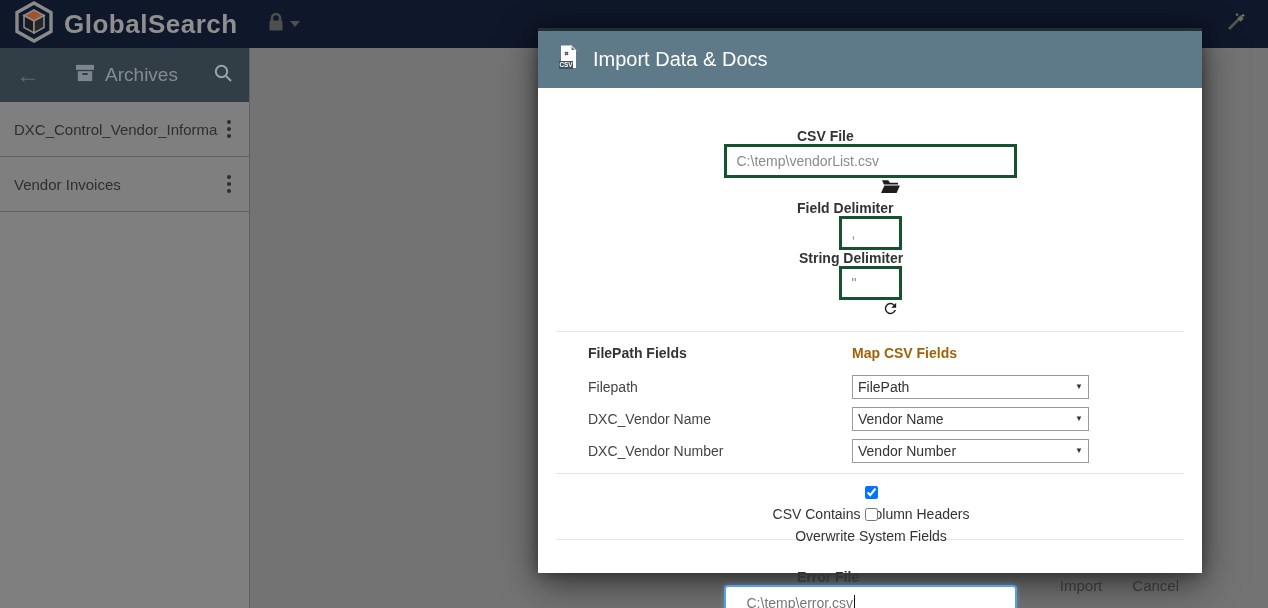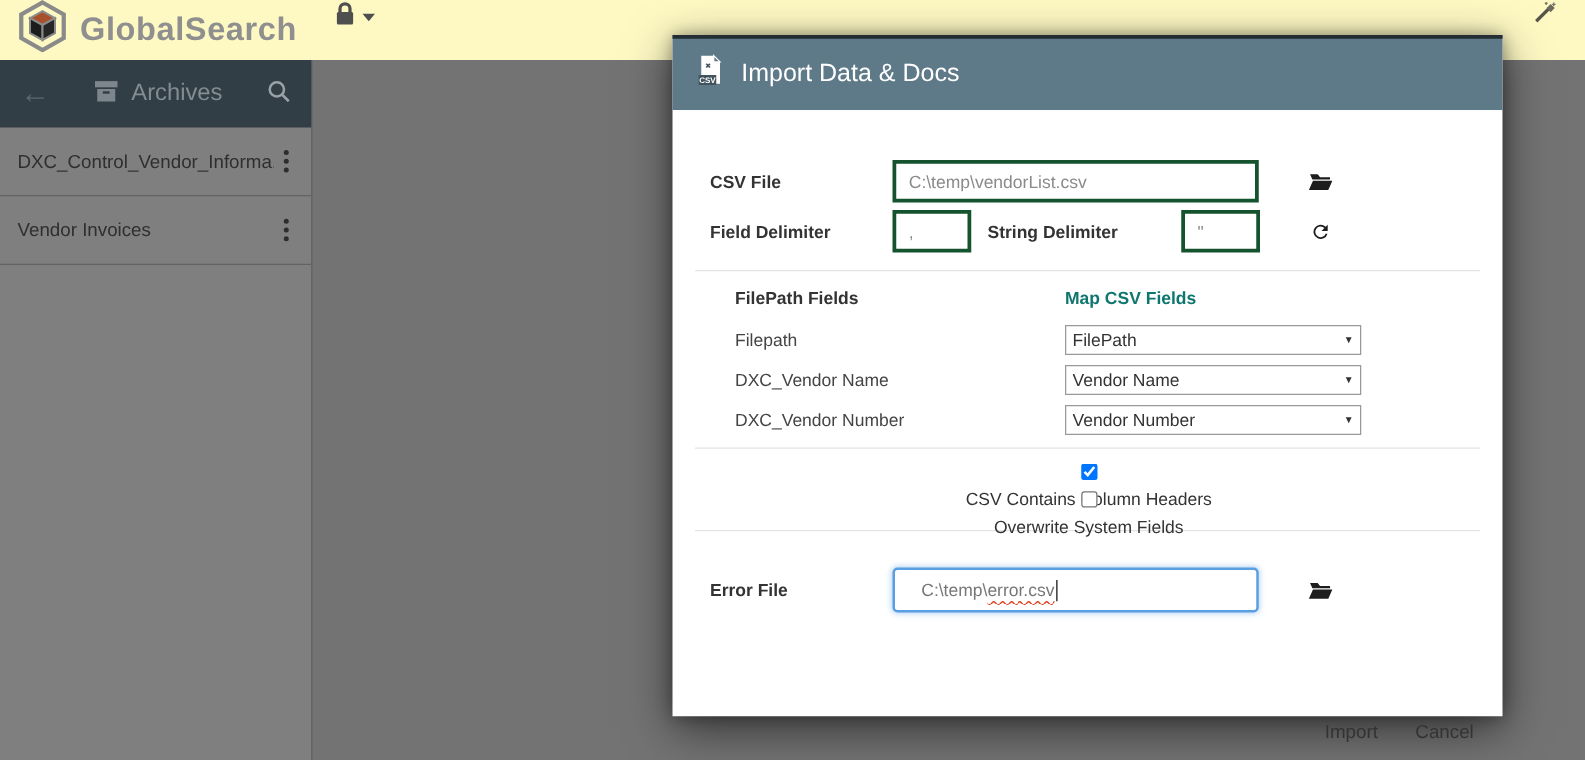--- a/index.html
+++ b/index.html
@@ -1,20 +1,20 @@
 <!DOCTYPE html>
 <html><head>
 <meta charset="utf-8">
 <style>
   * { margin:0; padding:0; box-sizing:border-box; }
   html,body { width:1268px; height:608px; overflow:hidden; }
   body { font-family:"Liberation Sans","DejaVu Sans",sans-serif; background:#737373; position:relative; }
 
   
-  .topbar { height:48px; background:#fef9c3; display:flex; align-items:flex-start; padding:0 14px; position:relative; z-index:1; }
+  .topbar { height:48px; background:#0f172a; display:flex; align-items:center; padding:16px 14px; position:relative; z-index:1; }
   .brand { display:flex; align-items:center; gap:10px; }
   .brand-name { color:#8f8f8f; font-size:26px; font-weight:bold; letter-spacing:.5px; }
   .lock-group { display:flex; align-items:center; margin-left:28px; cursor:pointer; }
   .caret-down { width:0; height:0; border-left:5px solid transparent; border-right:5px solid transparent; border-top:6px solid #4f4f4f; margin-left:4px; }
   .topbar-spacer { flex:1; }
   .wand-btn { margin-right:8px; cursor:pointer; }
 
   
   .sidebar { position:absolute; top:48px; left:0; width:250px; bottom:0; background:#7f7f7f; border-right:1px solid #5e5e5e; z-index:1; }
   .sidebar-header { height:54px; background:#323e46; display:flex; align-items:center; padding:0 16px; }
@@ -27,37 +27,37 @@
   .kebab { display:flex; flex-direction:column; gap:3px; padding:6px 8px; cursor:pointer; }
   .kebab i { width:4px; height:4px; border-radius:50%; background:#2d2d2d; display:block; }
 
   
   .modal { position:absolute; left:538px; top:28px; width:664px; height:545px; background:#fff; z-index:5;
            box-shadow:0 10px 34px rgba(0,0,0,.55), 0 0 12px rgba(0,0,0,.35); }
   .modal-header { height:60px; background:#5e7987; border-top:3px solid #232d33; display:flex; align-items:center; padding:0 18px; gap:13px; }
   .modal-title { color:#fff; font-size:20px; }
   .modal-body { position:relative; height:482px; padding:0 30px; }
 
-  .frow { display:flex; align-items:center; }
+  .frow { display:flex; align-items:center;flex-direction:column; }
   .flabel { width:146px; font-size:14px; font-weight:bold; color:#333; }
   .txt-input { width:293px; height:34px; border:3px solid #14532d; border-radius:0; padding:0 10px; font-size:14px; color:#8a8a8a;
                font-family:"Liberation Sans","DejaVu Sans",sans-serif; background:#fff; }
   .small-input { width:63px; }
   .flabel2 { width:155px; margin-left:13px; font-size:14px; font-weight:bold; color:#333; }
   .row-icon { margin-left:40px; cursor:pointer; display:flex; align-items:center; }
 
   .row-csv { margin-top:40px; }
   .row-delims { margin-top:6px; }
   hr.div { border:none; border-top:1px solid #e5e5e5; margin:14px -12px 0 -12px; }
   hr.div2 { margin-top:10px; }
   hr.div3 { margin-top:13px; }
 
   .cols-head { margin-top:13px; display:flex; }
   .col-archive { margin-left:20px; width:264px; font-size:14px; font-weight:bold; color:#333; }
-  .col-map { font-size:14px; font-weight:bold; color:#0f766e; }
+  .col-map { font-size:14px; font-weight:bold; color:#a16207; }
 
   .map-rows { margin-top:14px; }
   .map-row { display:flex; align-items:center; margin-bottom:8px; height:24px; }
   .map-label { margin-left:20px; width:264px; font-size:14px; color:#444; }
   .select-wrap { position:relative; width:237px; }
   .select-wrap select { width:100%; height:24px; border:1px solid #999; border-radius:0; background:#fff; color:#333;
         font-size:14px; padding:1px 18px 1px 5px; appearance:none; -webkit-appearance:none;
         font-family:"Liberation Sans","DejaVu Sans",sans-serif; cursor:pointer; }
   .select-arrow { position:absolute; right:6px; top:7px; font-size:8px; color:#333; pointer-events:none; }
 

